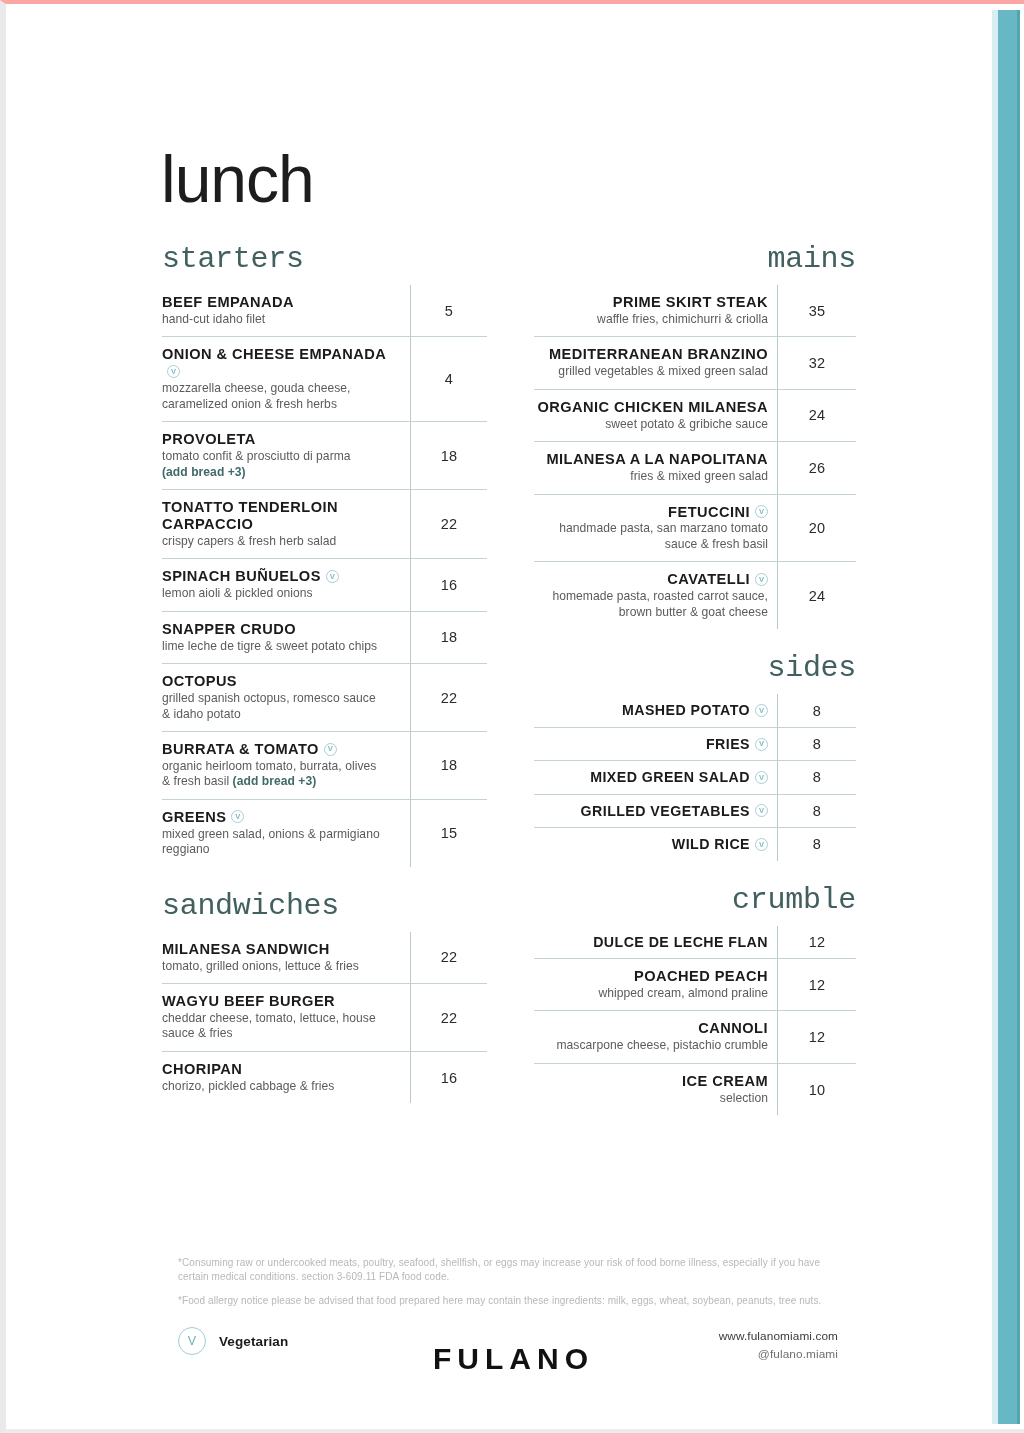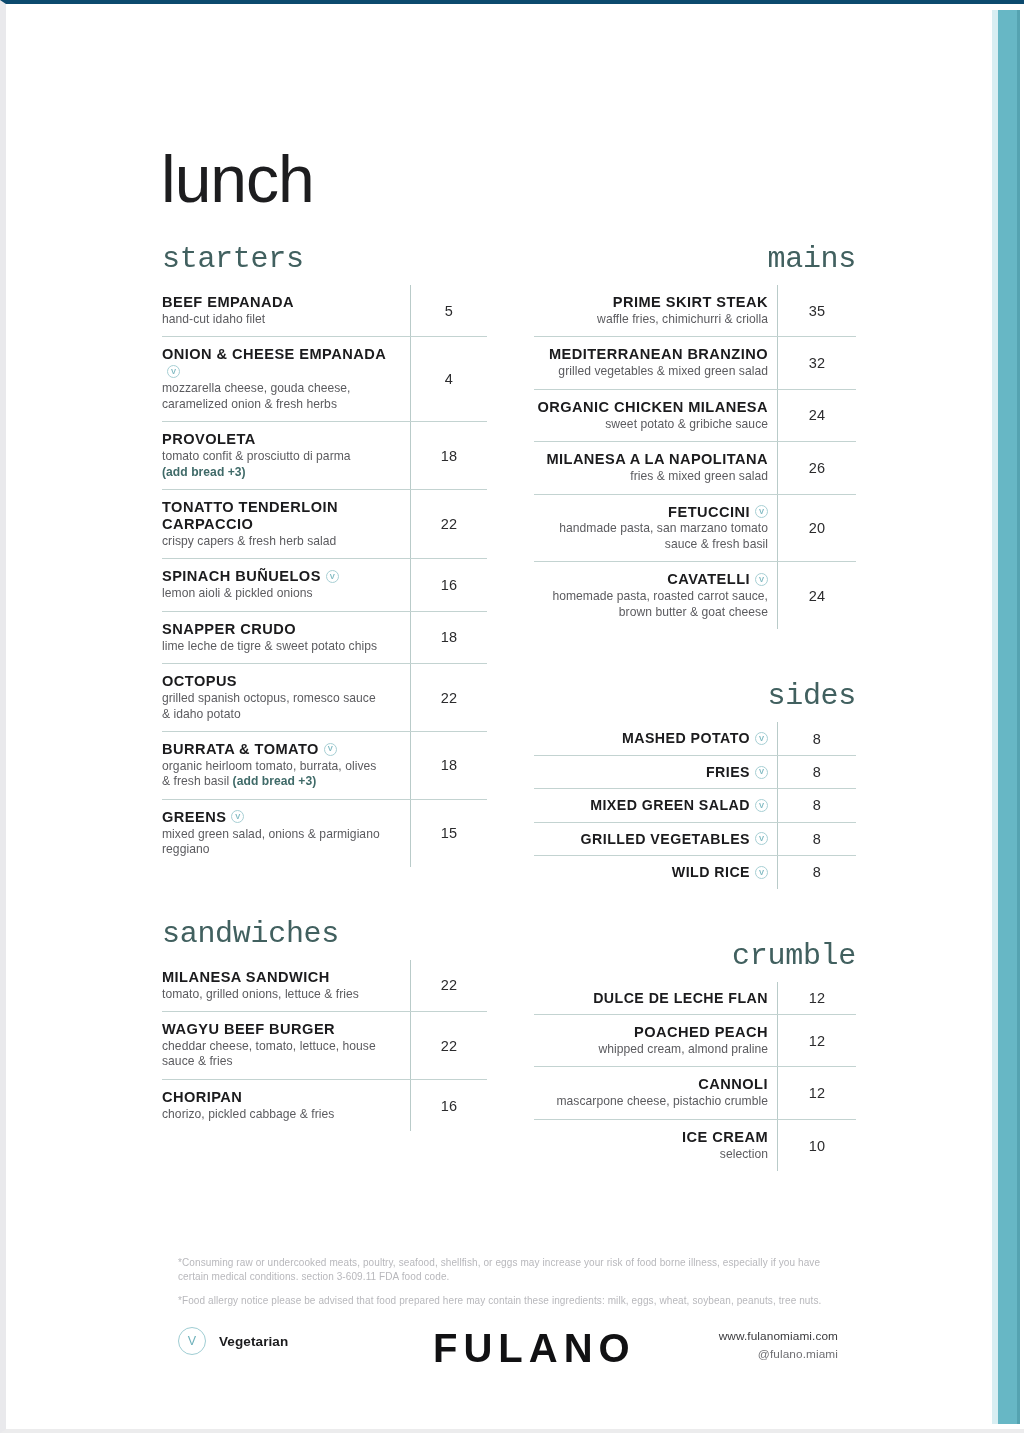--- a/index.html
+++ b/index.html
@@ -9,21 +9,21 @@
     font-family:"Liberation Sans", sans-serif;
     -webkit-font-smoothing:antialiased;
     overflow:hidden;
   }
   .page{
     position:relative;
     width:1024px;height:1433px;
     background:#ffffff;
     box-sizing:border-box;
     border-left:6px solid #e9e9ec;
-    border-top:4px solid #0c4a6e;
+    border-top:4px solid #fca5a5;
     border-bottom:4px solid #ececed;
   }
   .edge-bar{
     position:absolute;
     top:6px;right:4px;
     width:22px;height:1414px;
     background:#67b7c5;
     box-shadow:inset -3px 0 0 rgba(40,110,125,.28);
   }
   .edge-bar-inner{
@@ -54,21 +54,21 @@
 
   .sec-head{
     font-size:30px;
     font-weight:400;
     color:#41605f;
     letter-spacing:-.3px;
     margin:0 0 11px 0;
     line-height:1;
     font-family:Liberation Mono, monospace;
   }
-  .sec-head.sp{margin-top:52px;}
+  .sec-head.sp{margin-top:24px;}
 
   .items{position:relative;}
 
   .row{
     position:relative;
     display:flex;
     align-items:stretch;
     border-top:1px solid #c3d3d1;
   }
   .row:first-child{border-top:none;}
@@ -177,22 +177,22 @@
     box-sizing:border-box;
   }
   .veg-legend .vlabel{
     font-size:13.5px;
     font-weight:700;
     color:#1b1b1d;
     letter-spacing:.1px;
   }
   .brand{
     position:absolute;
-    left:255px;top:4px;
-    font-size:40px;
+    left:255px;top:20px;
+    font-size:30px;
     font-weight:700;
     letter-spacing:6px;
     color:#111113;
   }
   .contact{
     position:absolute;
     right:0;top:6px;
     text-align:right;
     font-size:11.8px;
     color:#3a3a3d;

